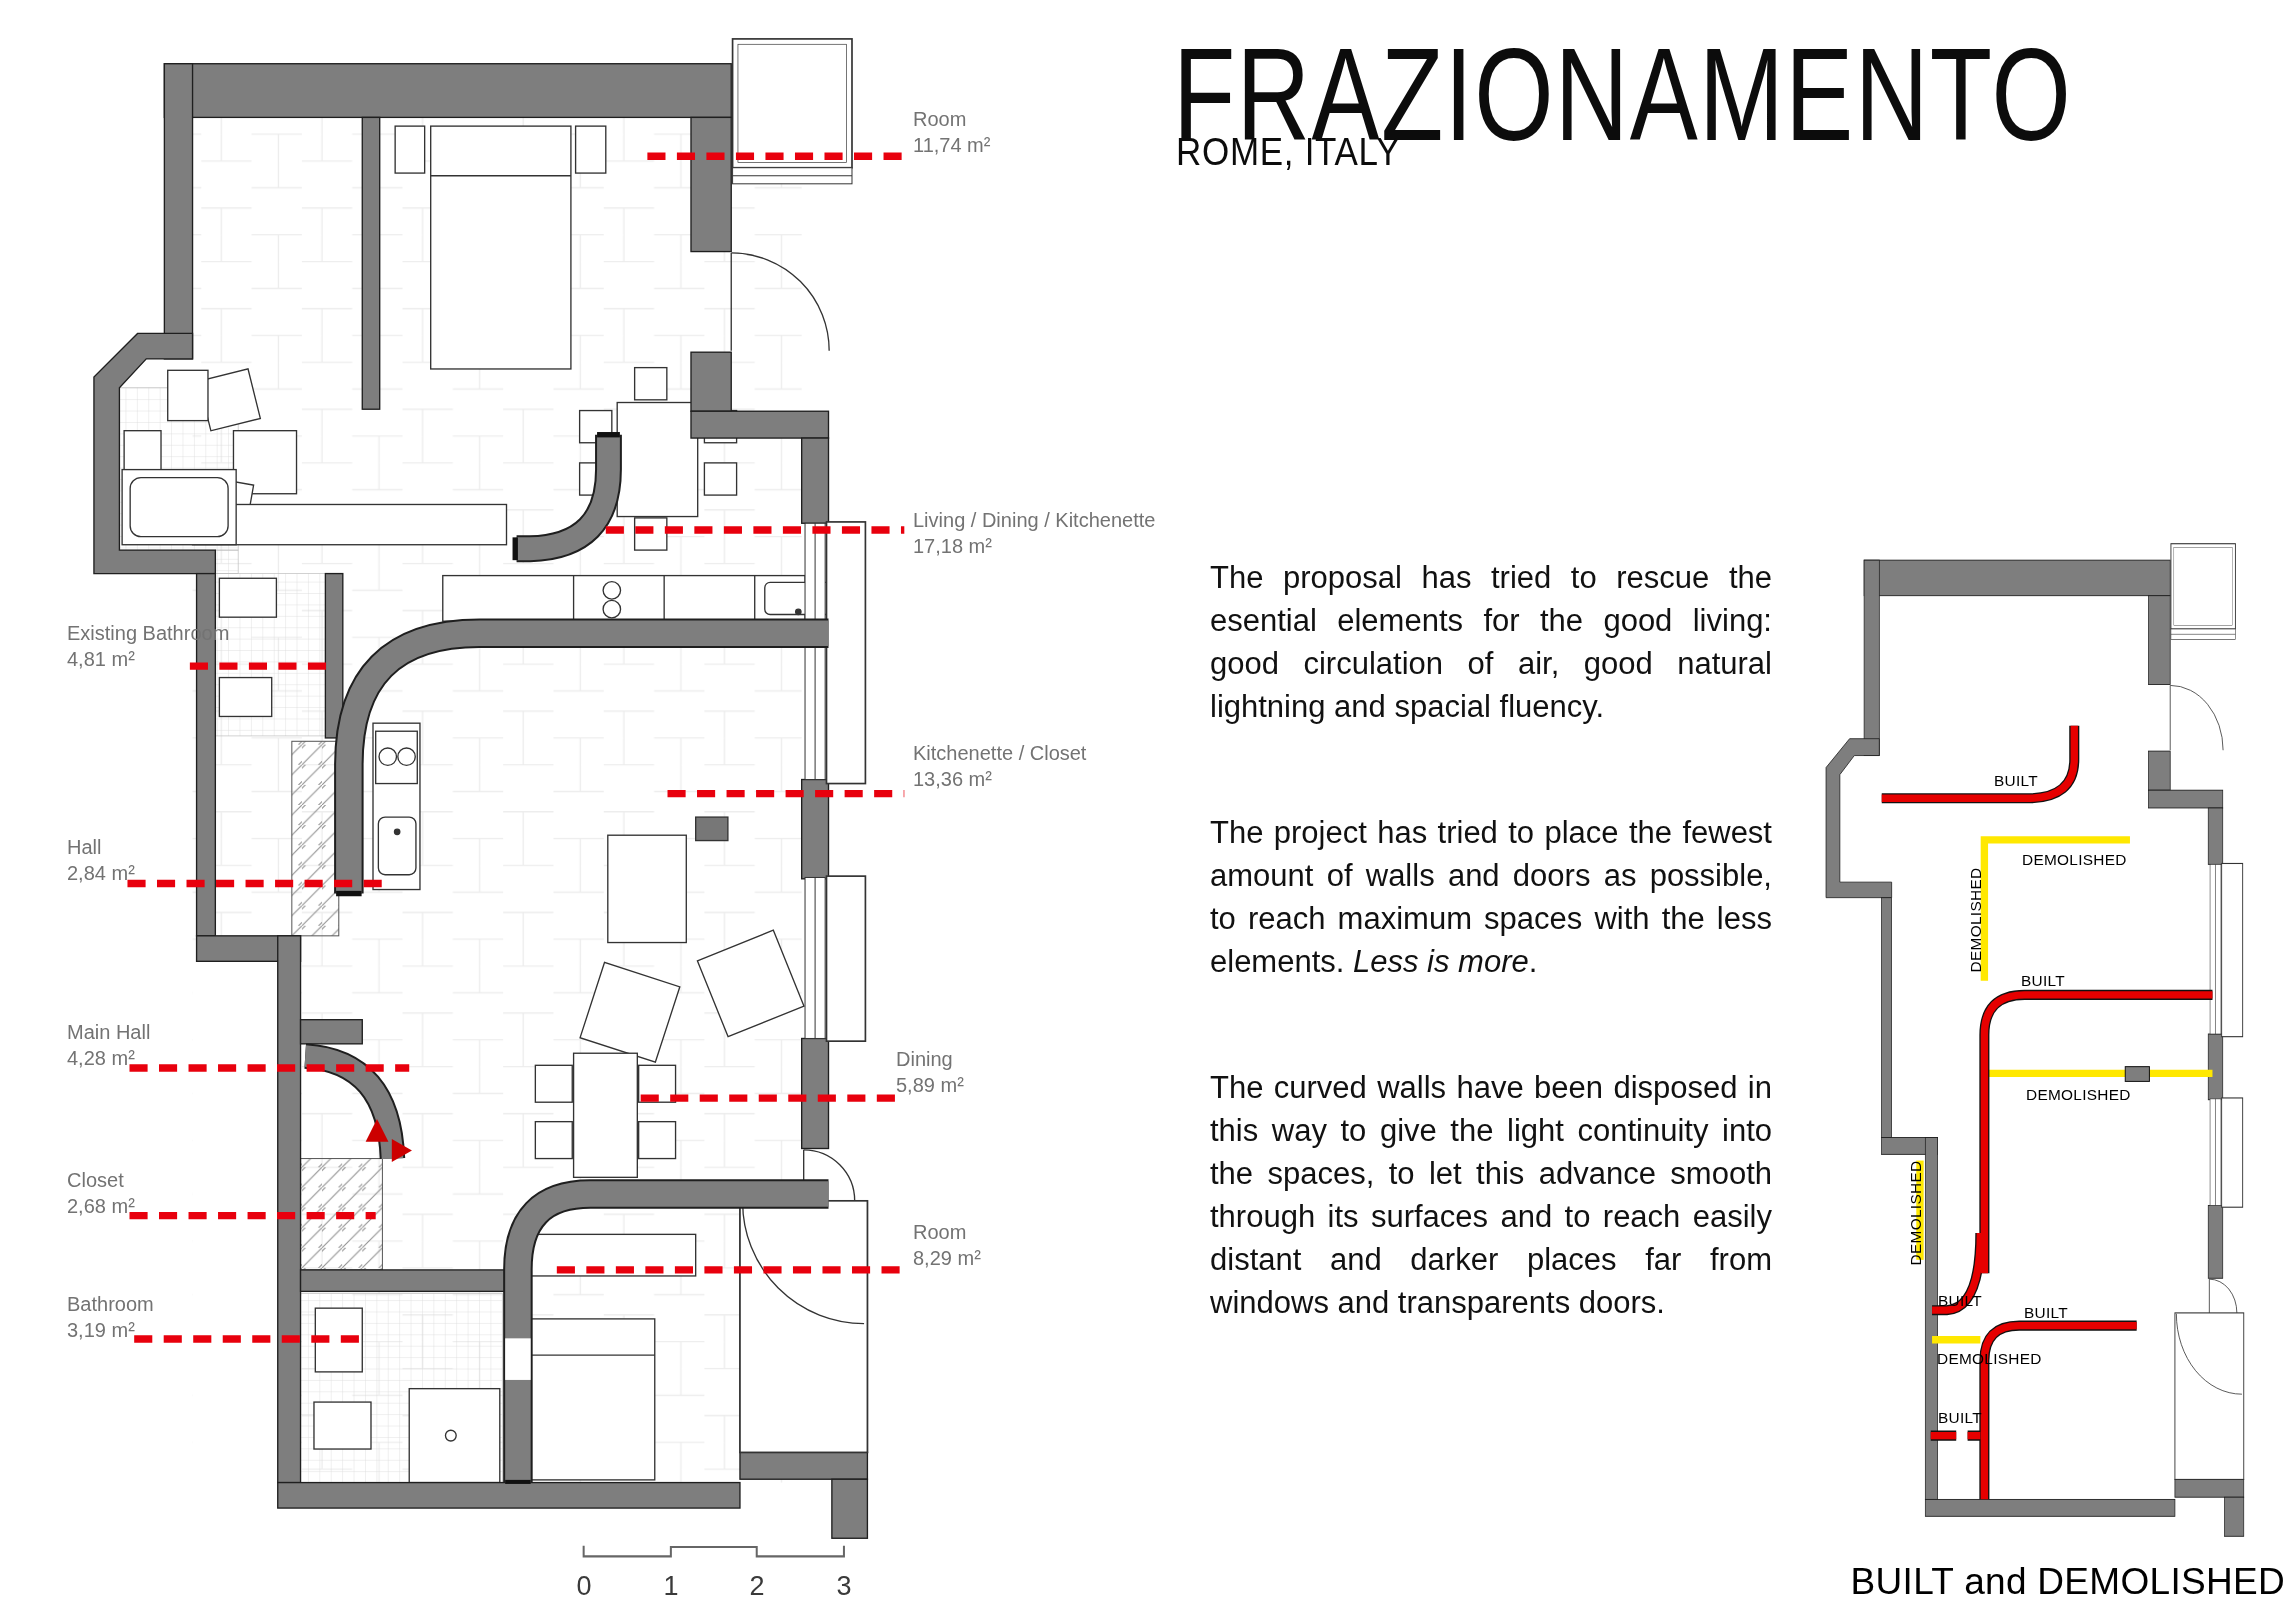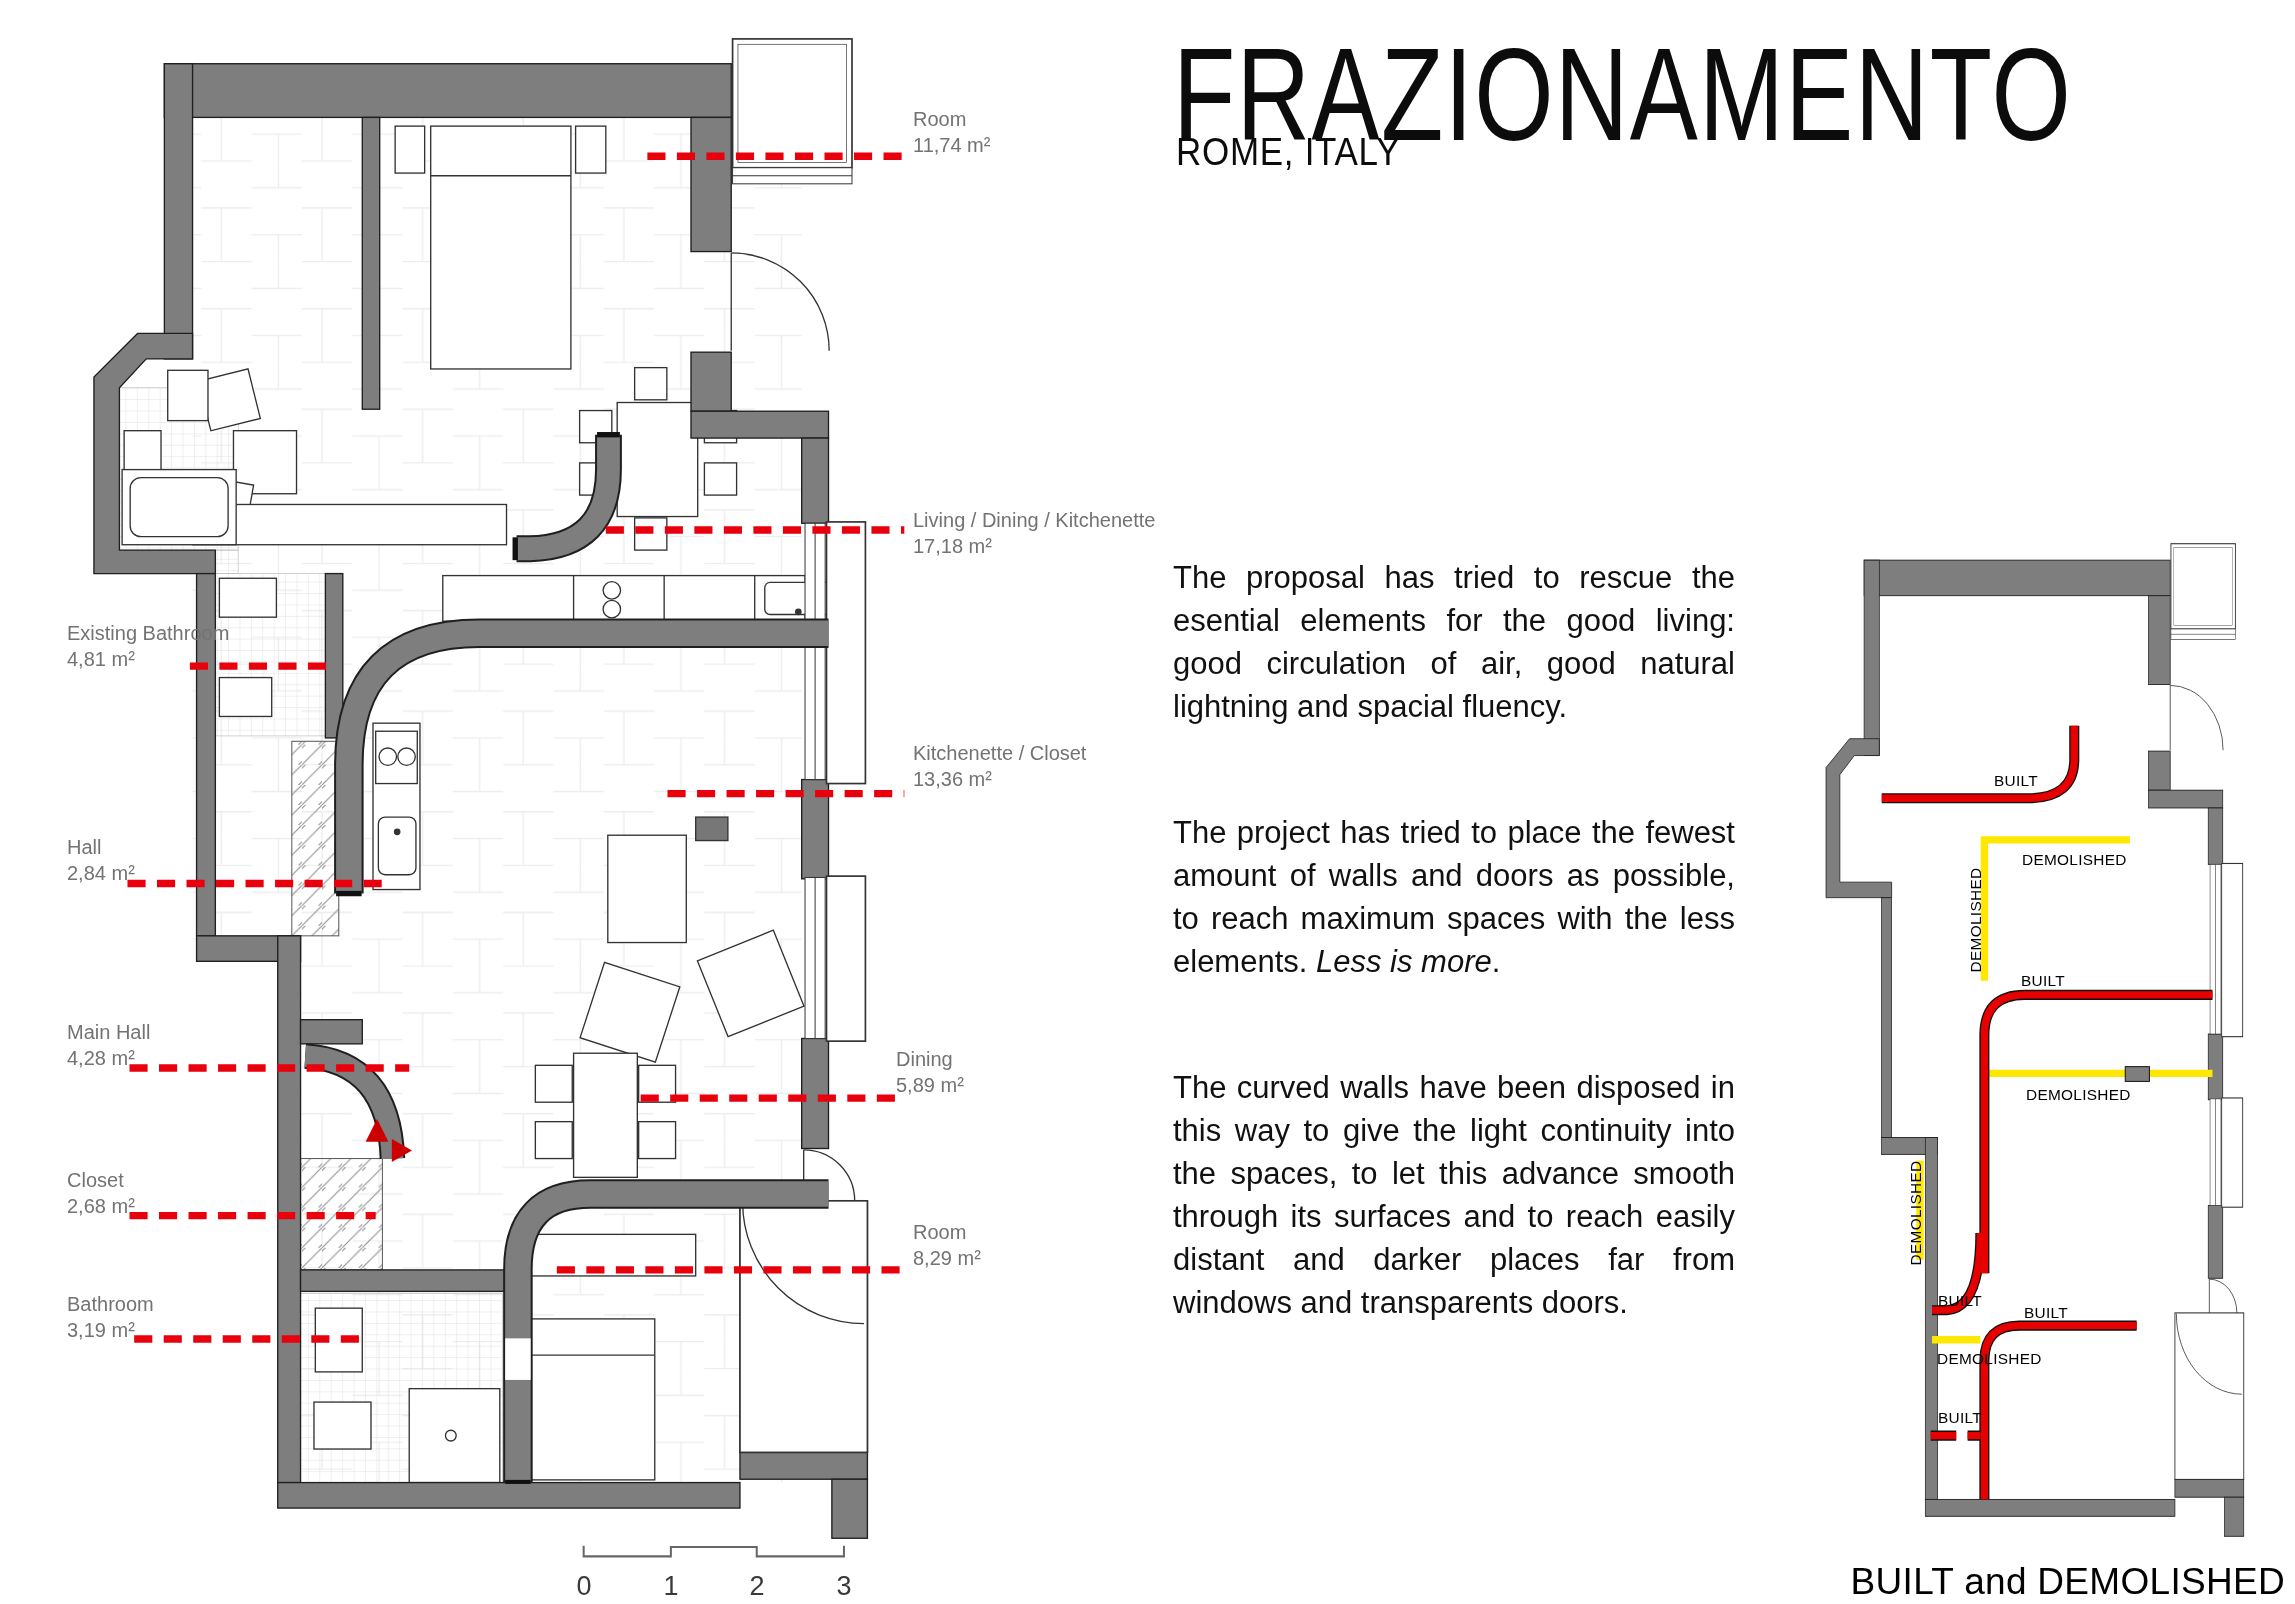--- a/index.html
+++ b/index.html
@@ -4,21 +4,21 @@
 <style>
   html,body{margin:0;padding:0;background:#ffffff;}
   .board{position:relative;width:2295px;height:1604px;background:#ffffff;overflow:hidden;
          font-family:"Liberation Sans", sans-serif;}
   .board svg{position:absolute;left:0;top:0;}
   .abs{position:absolute;}
   .title{font-size:102px;letter-spacing:1.3px;color:#0c0c0c;font-weight:400;
          transform:scaleY(1.30);transform-origin:left top;white-space:nowrap;}
   .subtitle{font-size:35px;letter-spacing:0.7px;color:#0c0c0c;transform:scaleY(1.12);
             transform-origin:left top;white-space:nowrap;}
-  .para{width:562px;font-size:31px;line-height:43px;color:#111;text-align:justify;}
+  .para{width:562px;font-size:31px;line-height:43px;color:#111;text-align:justify;margin-left:37px;}
   .para .it{font-style:italic;}
   .room-label{color:#737373;font-size:20px;line-height:25.5px;white-space:nowrap;}
   .bd-label{color:#000;font-size:15.4px;letter-spacing:0.3px;white-space:nowrap;}
   .bd-label.vert{width:114px;text-align:center;transform:rotate(-90deg);}
   .caption{width:540px;text-align:right;font-size:37px;color:#000;letter-spacing:0.3px;}
   .tick{width:20px;text-align:center;font-size:27px;color:#3a3a3a;}
 </style>
 </head>
 <body>
 

